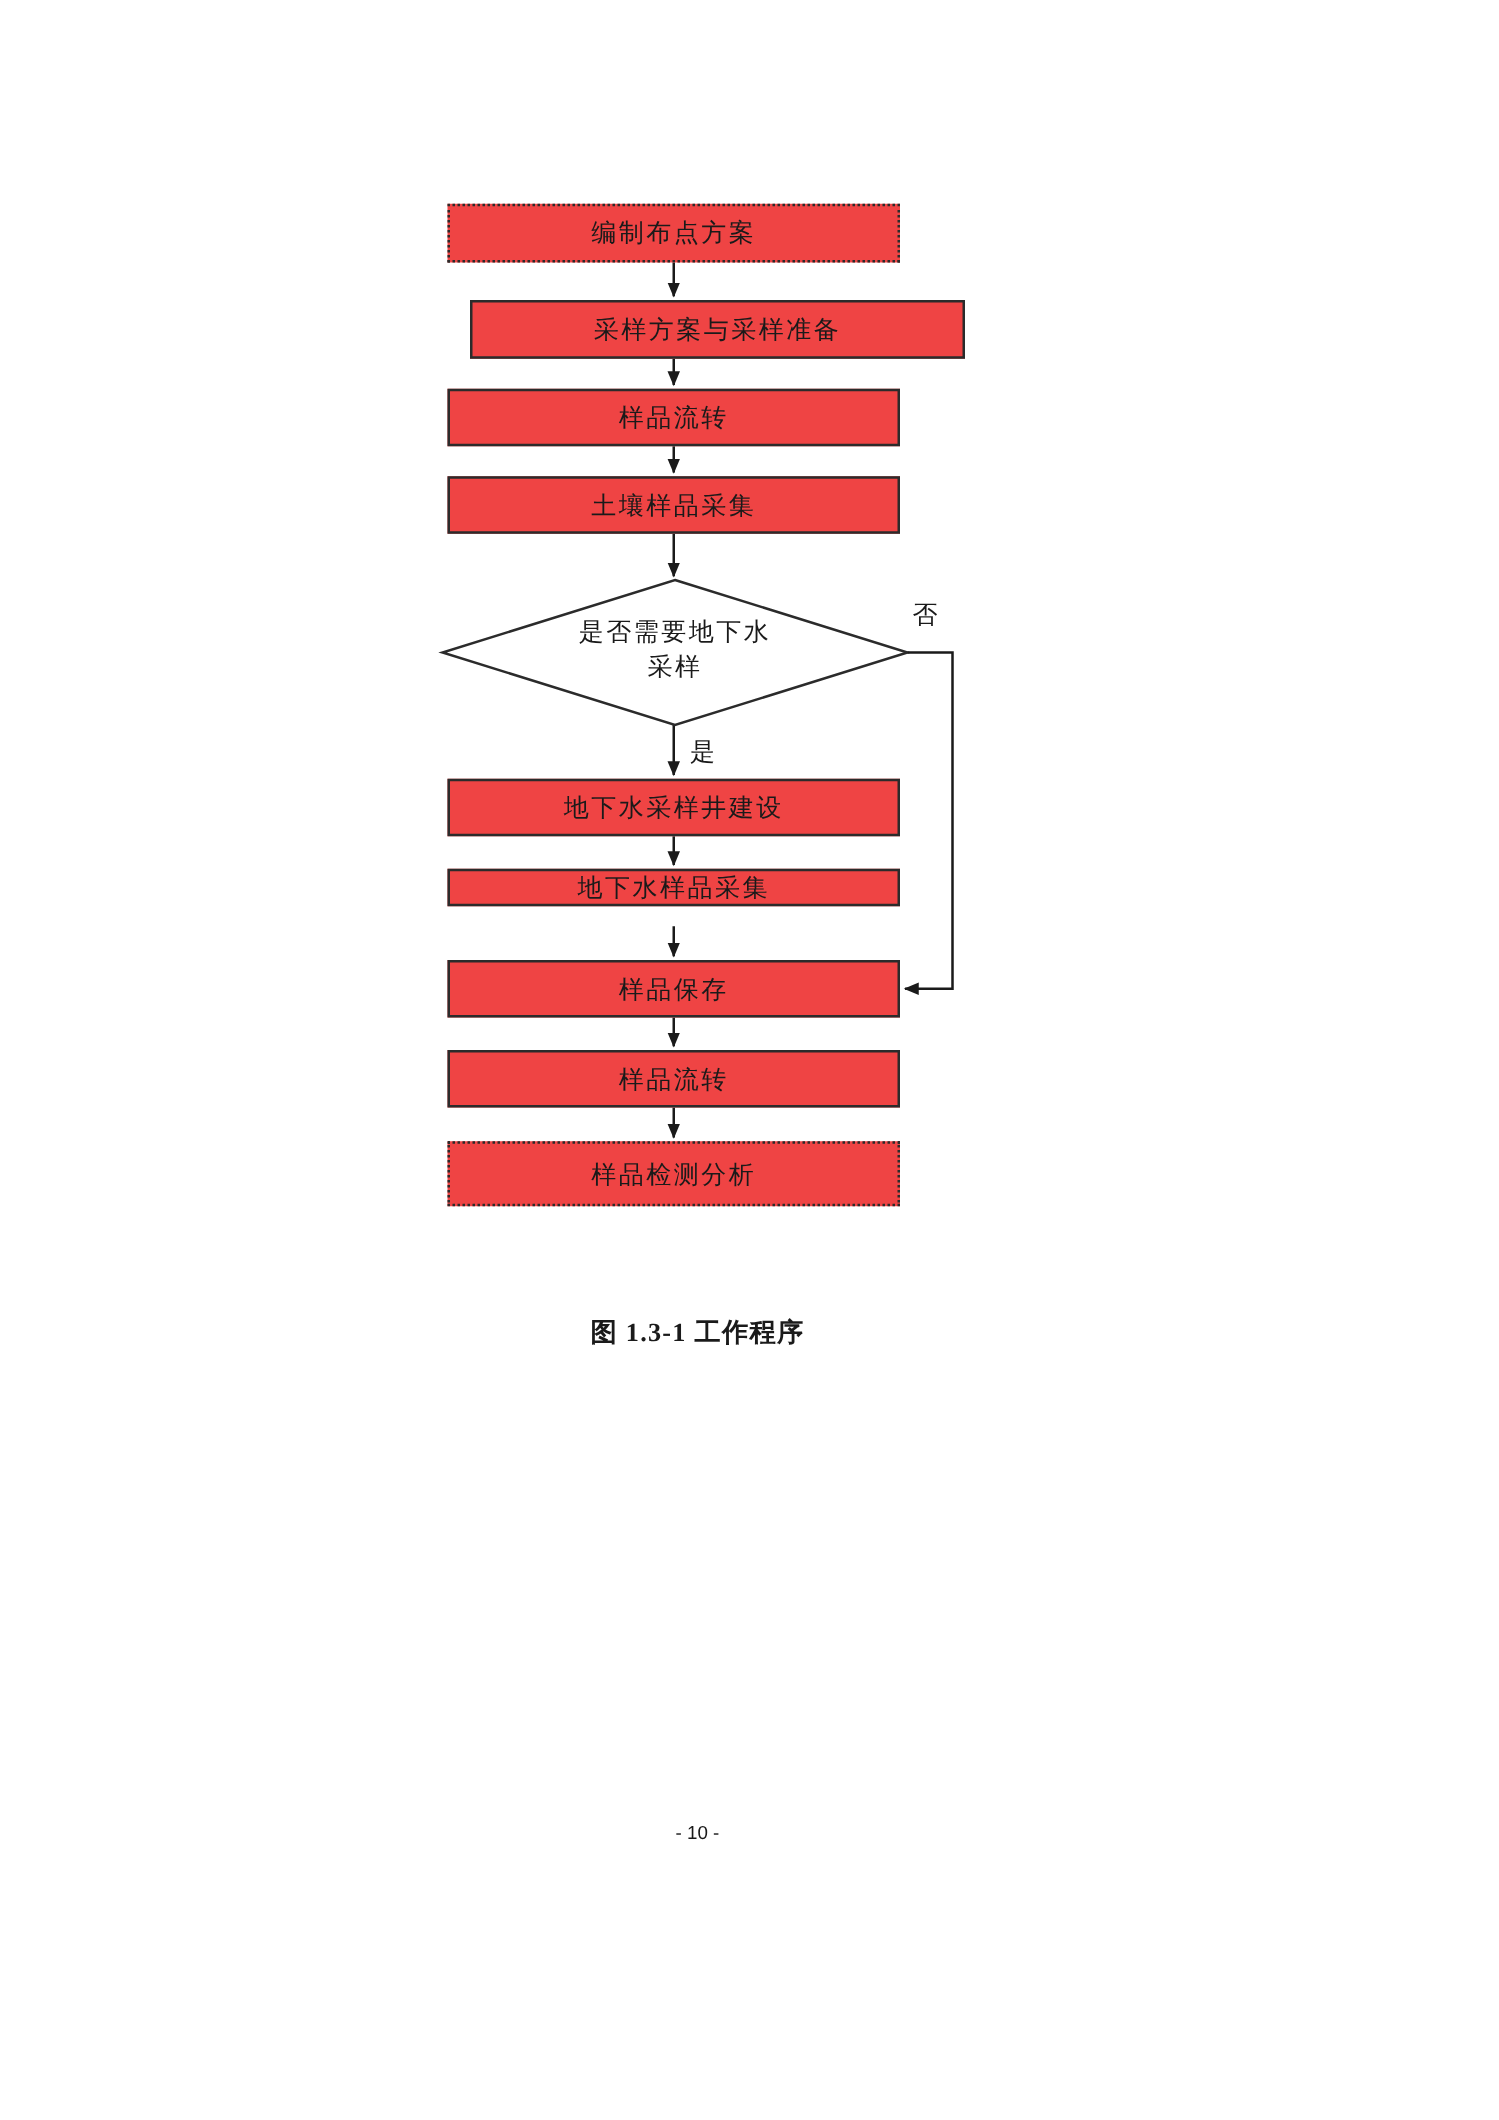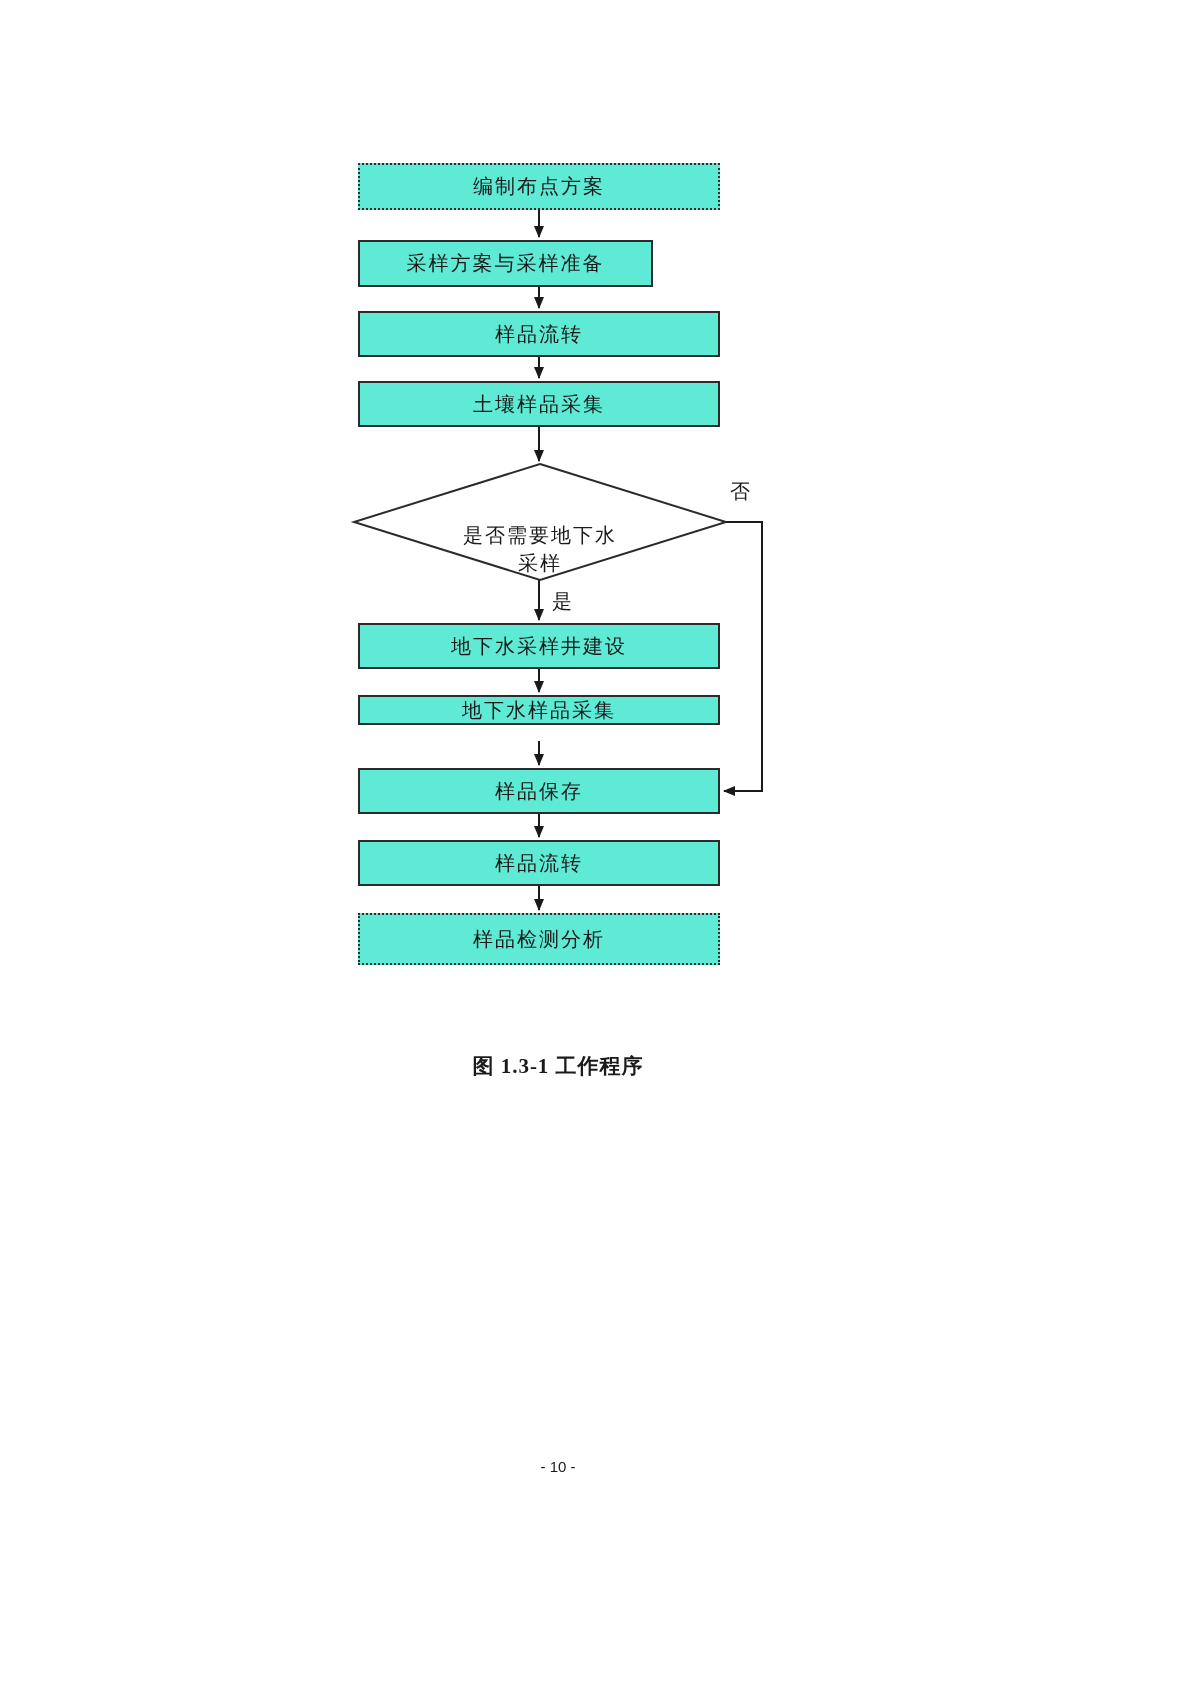--- a/index.html
+++ b/index.html
@@ -21,42 +21,41 @@
     left: 0;
     top: 0;
     width: 1199px;
     height: 1696px;
     pointer-events: none;
   }
   .node {
     position: absolute;
     box-sizing: border-box;
     border: 2px solid #2b2b2b;
-    background: #5eead4;
+    background: #ef4444;
     display: flex;
     align-items: center;
     justify-content: center;
     font-size: 20px;
     letter-spacing: 2px;
     text-align: center;
   }
   .node.dotted {
     border: 2px dotted #2b2b2b;
   }
   .diamond-label {
     position: absolute;
     left: 419px;
     top: 492px;
     width: 242px;
     text-align: center;
     font-size: 20px;
     letter-spacing: 2px;
     line-height: 28px;
     white-space: pre-line;
-    margin-top: 29px;
   }
   .edge-label {
     position: absolute;
     font-size: 20px;
     letter-spacing: 1px;
   }
   .edge-label.yes {
     left: 552px;
     top: 588px;
   }
@@ -107,21 +106,21 @@
     <line x1="539" y1="814" x2="539" y2="837" stroke="#1a1a1a" stroke-width="2" marker-end="url(#arrowhead)"></line>
     <line x1="539" y1="886" x2="539" y2="910" stroke="#1a1a1a" stroke-width="2" marker-end="url(#arrowhead)"></line>
 
     <polygon points="540,464 726,522 540,580 354,522" fill="#ffffff" stroke="#2b2b2b" stroke-width="2"></polygon>
 
     <polyline points="726,522 762,522 762,791 724,791" fill="none" stroke="#1a1a1a" stroke-width="2" marker-end="url(#arrowhead)"></polyline>
   </svg>
 
   <div class="node dotted" style="left:358px; top:163px; width:362px; height:47px;">编制布点方案</div>
 
-  <div class="node" style="left:358px; top:240px; width:295px; height:47px;">采样方案与采样准备</div>
+  <div class="node" style="left:376px; top:240px; width:396px; height:47px;">采样方案与采样准备</div>
 
   <div class="node" style="left:358px; top:311px; width:362px; height:46px;">样品流转</div>
 
   <div class="node" style="left:358px; top:381px; width:362px; height:46px;">土壤样品采集</div>
 
   <div class="diamond-label">是否需要地下水
 采样</div>
 
   <div class="edge-label yes">是</div>
 

